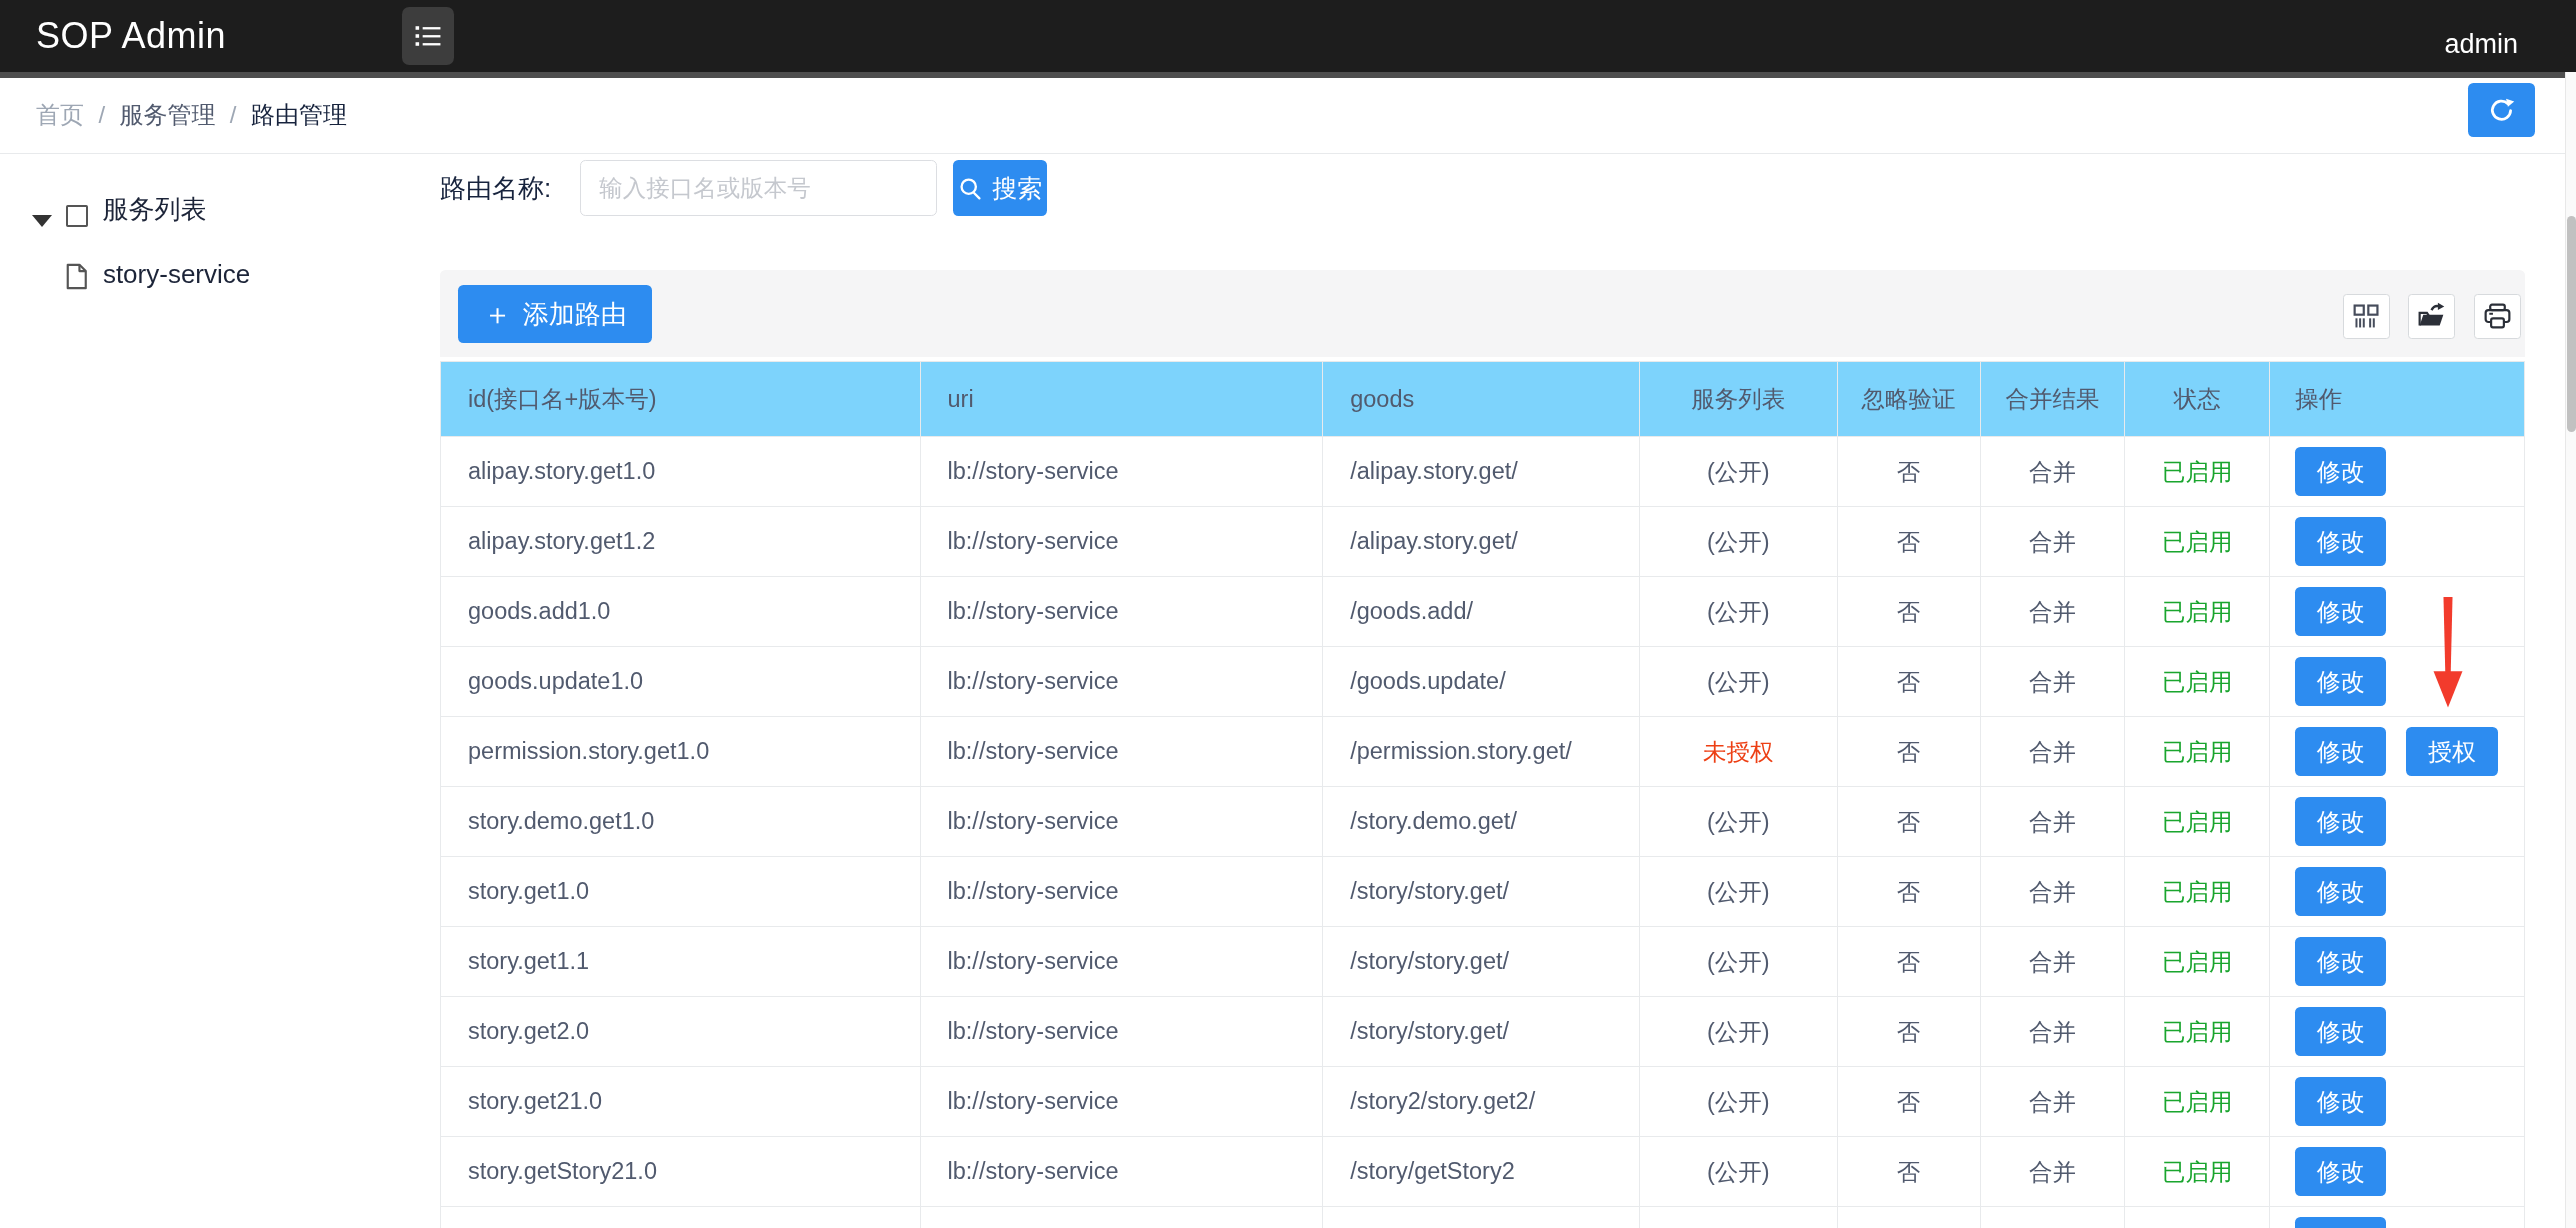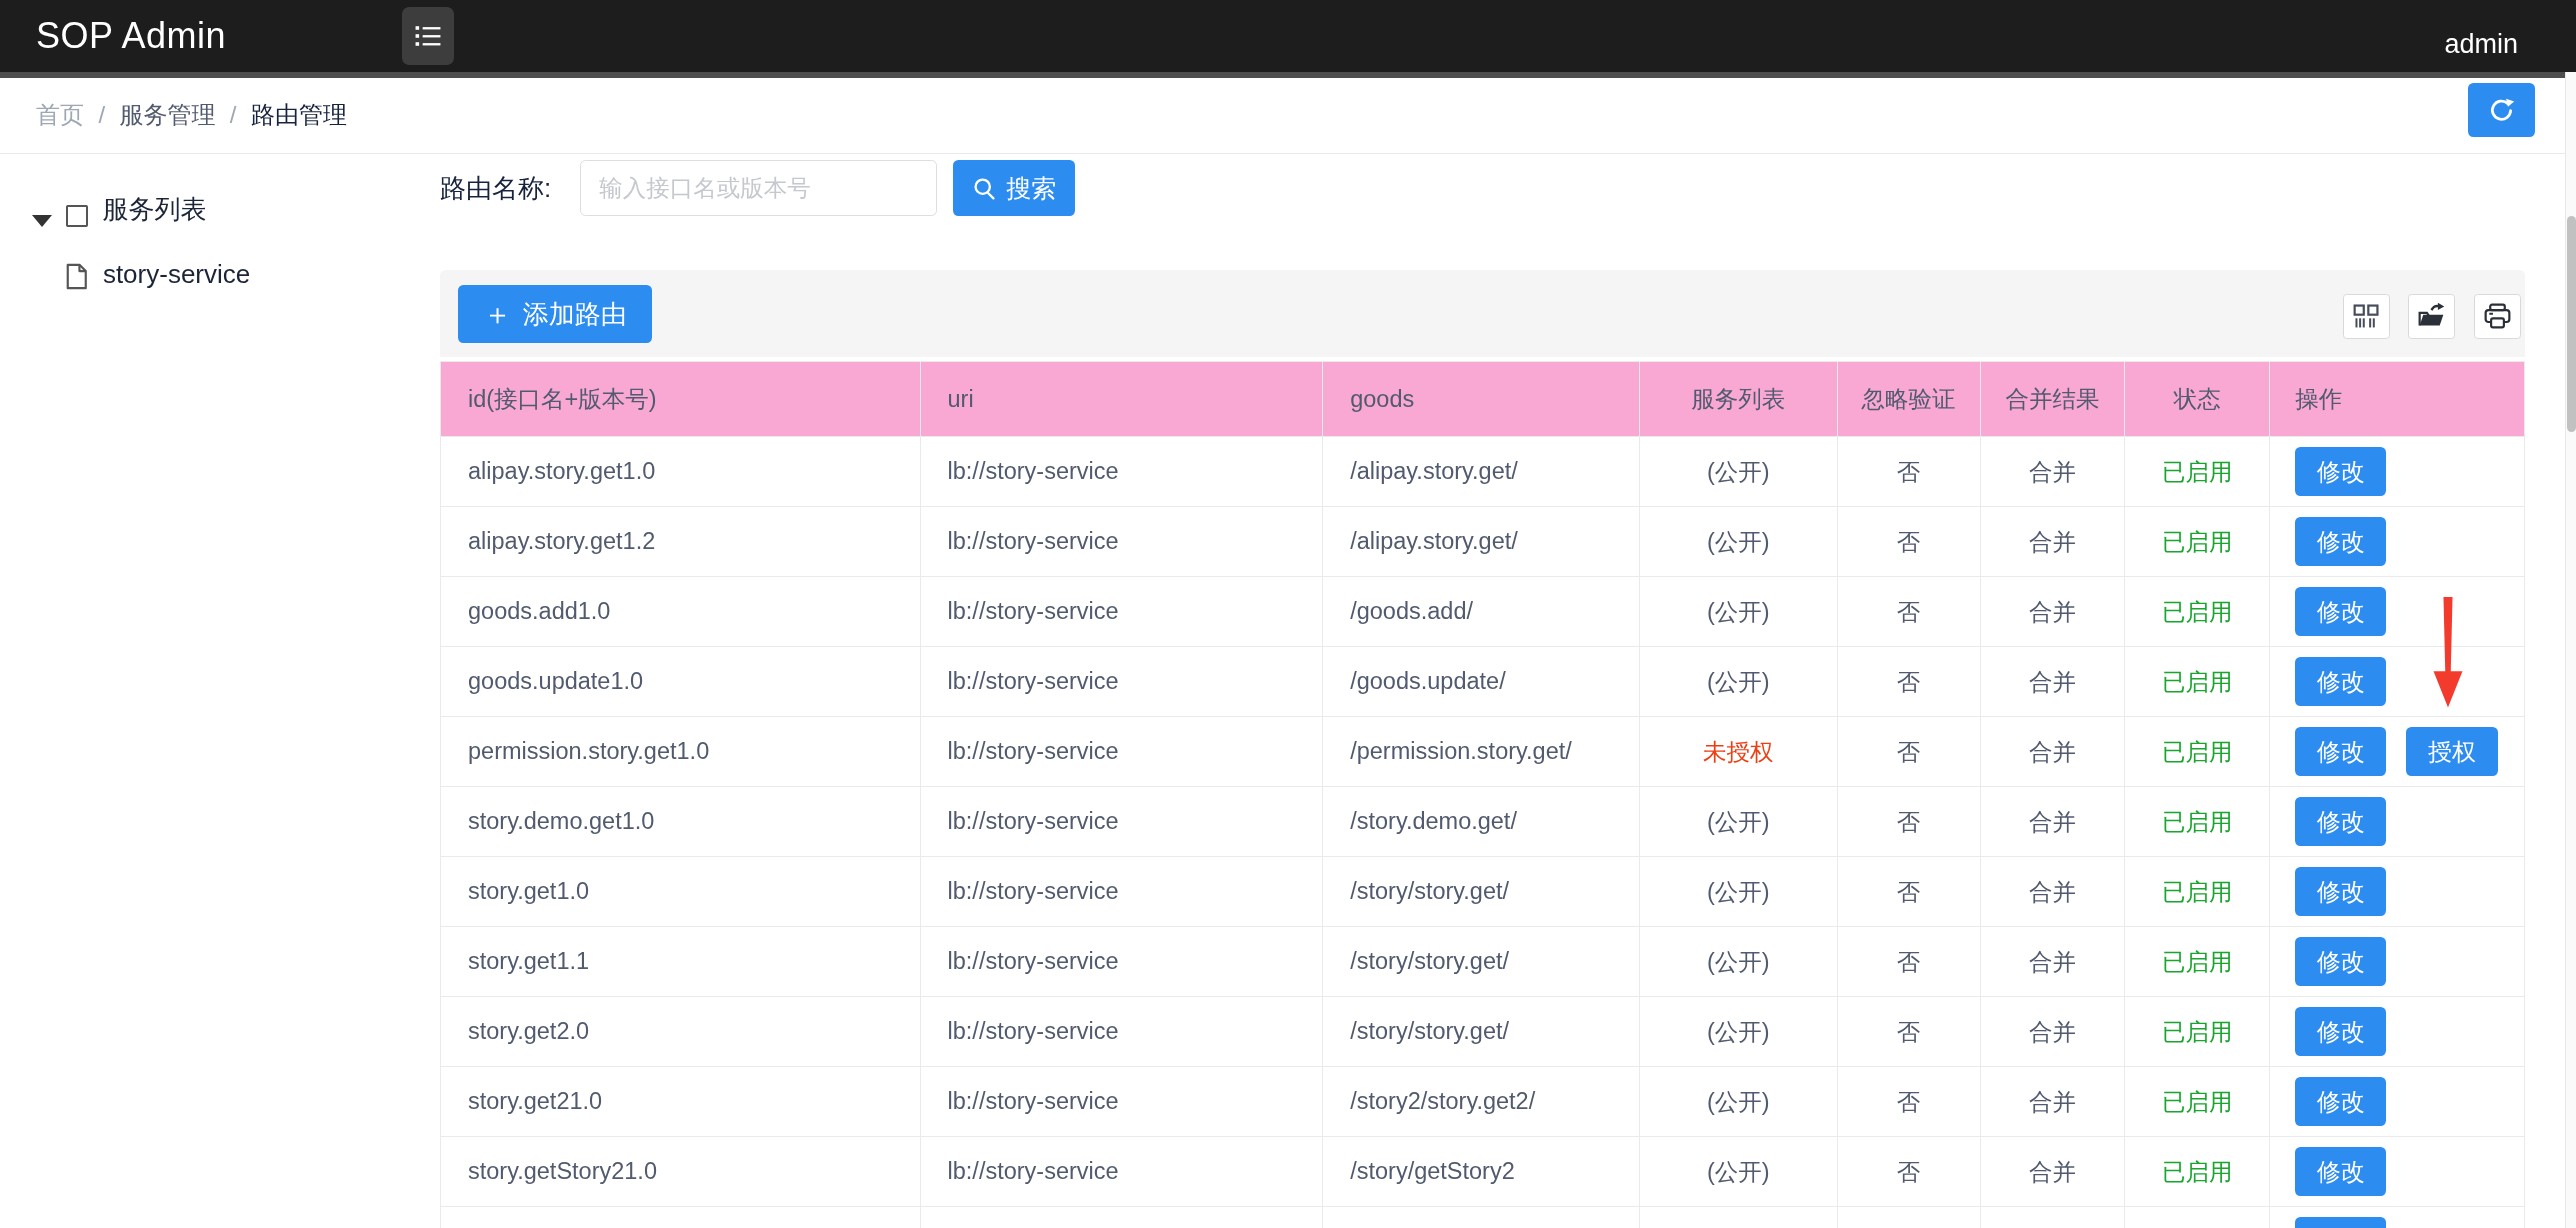--- a/index.html
+++ b/index.html
@@ -35,33 +35,33 @@
   .square-ico { width:21.6px; height:21.6px; border:2.3px solid #555555; border-radius:1.8px; margin-right:14.4px; }
   .file-ico { margin-right:14.4px; display:flex; }
   .tree-label { white-space:nowrap; }
   
   .main { position:absolute; left:440px; top:154px; width:2085px; height:1074px; }
   
   .search-row { position:absolute; left:0; top:6.3px; height:56px; display:flex; align-items:center; }
   .search-label { font-size:26px; color:#17233d; margin-right:29px; }
   .search-input { width:357px; height:56px; border:0.9px solid #dcdee2; border-radius:5.4px; font-size:23.5px; padding:0 18px; color:#515a6e; outline:none; font-family:"Liberation Sans",sans-serif; }
   .search-input::placeholder { color:#c5c8ce; }
-  .search-btn { margin-left:16px; width:122px; height:56px; background:#2d8cf0; color:#ffffff; border:none; border-radius:5.4px; font-size:25px; cursor:pointer; display:flex; align-items:center; justify-content:center; gap:9px; font-family:"Liberation Sans",sans-serif; }
+  .search-btn { margin-left:16px; width:94px; height:56px; background:#2d8cf0; color:#ffffff; border:none; border-radius:5.4px; font-size:25px; cursor:pointer; display:flex; align-items:center; justify-content:center; gap:9px; font-family:"Liberation Sans",sans-serif; }
   
   .toolbar { position:absolute; left:0; top:116px; width:2085px; height:87px; background:#f5f5f6; border-radius:5.4px 5.4px 0 0; }
   .add-btn { position:absolute; left:18px; top:15.3px; height:58px; padding:0 25px; background:#2d8cf0; color:#ffffff; border:none; border-radius:5.4px; font-size:26px; cursor:pointer; display:flex; align-items:center; gap:10.8px; font-family:"Liberation Sans",sans-serif; }
   .add-plus { font-size:29px; line-height:1; font-weight:400; }
   .tool-ico-btn { position:absolute; top:23.5px; width:47px; height:45px; background:#ffffff; border:0.9px solid #d7dadd; border-radius:3.6px; cursor:pointer; display:flex; align-items:center; justify-content:center; }
   .tool-ico-btn.b0 { left:1903px; }
   .tool-ico-btn.b1 { left:1968px; }
   .tool-ico-btn.b2 { left:2034px; }
   
   .table { position:absolute; left:0; top:207px; width:2085px; border:0.9px solid #e8eaec; background:#ffffff; }
   .tr { display:flex; height:70px; border-top:0.9px solid #e8eaec; background:#ffffff; }
-  .tr.thead { height:74px; border-top:none; background:#f9a8d4; }
+  .tr.thead { height:74px; border-top:none; background:#7dd3fc; }
   .td { display:flex; align-items:center; border-right:0.9px solid #e8eaec; font-size:23.5px; color:#515a6e; padding-left:27px; overflow:hidden; white-space:nowrap; }
   .td:last-child { border-right:none; }
   .td.center { justify-content:center; padding-left:0; }
   .thead .td { color:#515a6e; }
   .c0 { width:480px; } .c1 { width:403px; } .c2 { width:317px; }
   .c3 { width:198px; } .c4 { width:143px; } .c5 { width:145px; }
   .c6 { width:145px; } .c7 { width:254px; padding-left:25px; }
   .txt-red { color:#ed3f14; }
   .txt-green { color:#1aa52e; }
   .action-btn { height:49px; padding:0 21.6px; background:#2d8cf0; color:#ffffff; border:none; border-radius:5.4px; font-size:24px; cursor:pointer; font-family:"Liberation Sans",sans-serif; }

